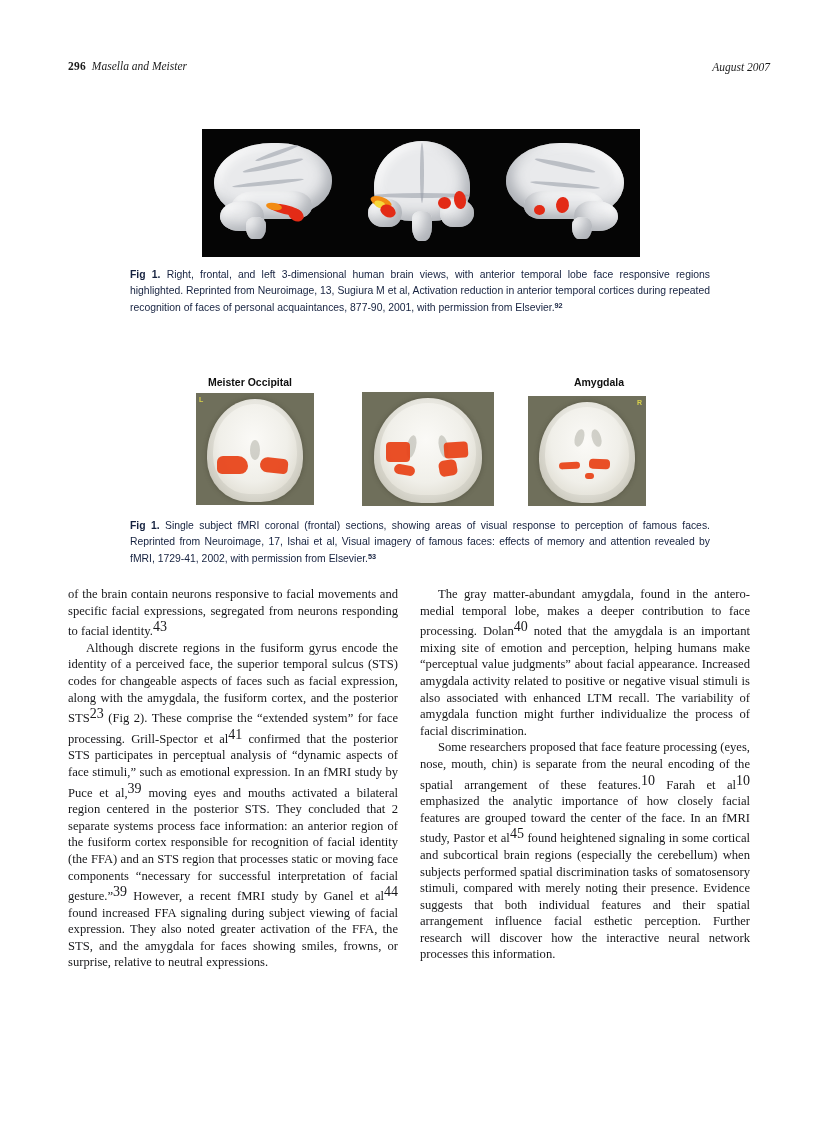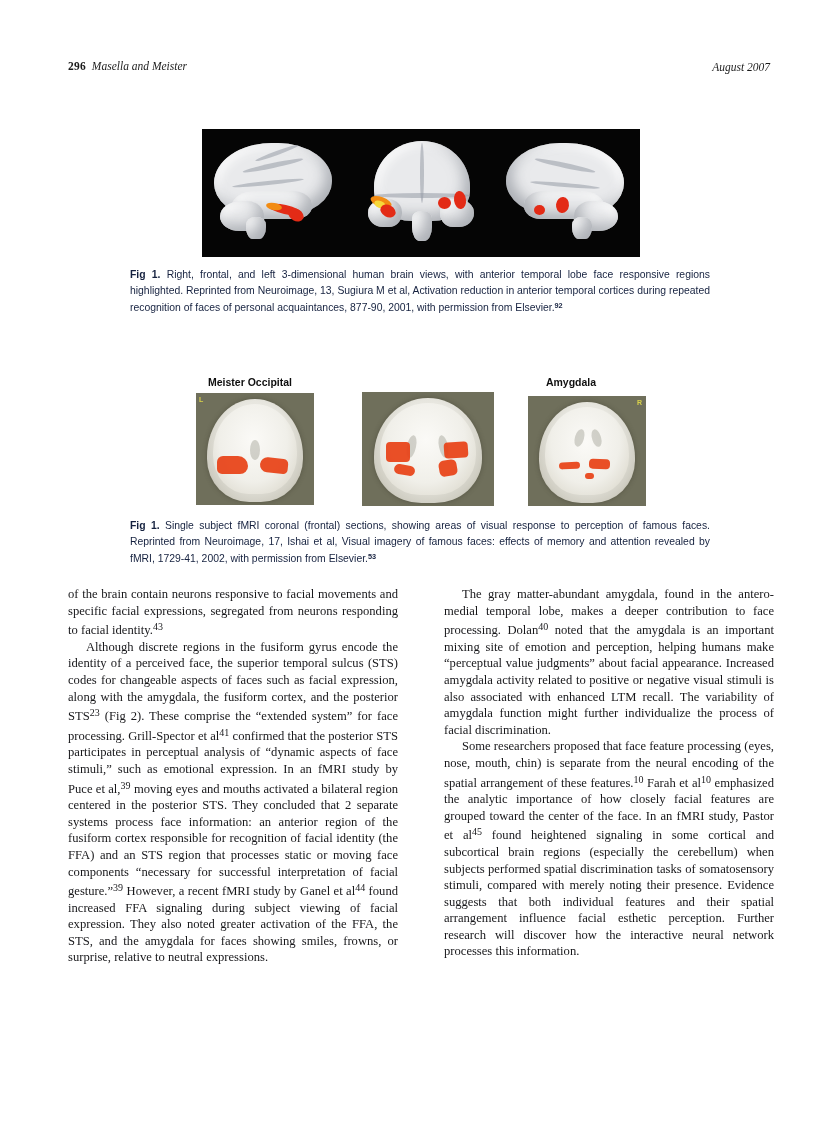--- a/index.html
+++ b/index.html
@@ -146,21 +146,21 @@
     color: #0f0f0f;
   }
   .fig2-label {
     position: absolute;
     text-align: center;
     line-height: 12.5px;
     white-space: nowrap;
   }
   .fig2-label.l1 { left: 0px;   top: 16px; width: 140px; }
   .fig2-label.l2 { left: 148px; top: 3px;  width: 188px; }
-  .fig2-label.l3 { left: 320px; top: 16px; width: 142px; }
+  .fig2-label.l3 { left: 348px; top: 16px; width: 142px; }
 
   .mri-panel {
     position: absolute;
     top: 393px;
     width: 118px;
     height: 112px;
     overflow: hidden;
     background: #6f6f5b;
   }
   .mri-panel.p1 { left: 196px; }
@@ -224,24 +224,24 @@
     top: 586px;
     width: 330px;
     font-family: "Liberation Serif", serif;
     font-size: 12.6px;
     line-height: 16.6px;
     text-align: justify;
     text-justify: inter-word;
     color: #17171a;
   }
   .col.left  { left: 68px; }
-  .col.right { left: 444px; }
+  .col.right { left: 420px; }
   .col p { margin: 0; }
   .col p.indent { text-indent: 18px; }
-  .col sup { font-size: 10px; vertical-align: 4px; }
+  .col sup { font-size: 14px; vertical-align: 4px; }
 </style>
 </head>
 <body>
 
 <div class="page">
 
   <div class="runhead">
     <div class="runhead-left">
       <span class="pageno">296</span><span class="authors">Masella and Meister</span>
     </div>

